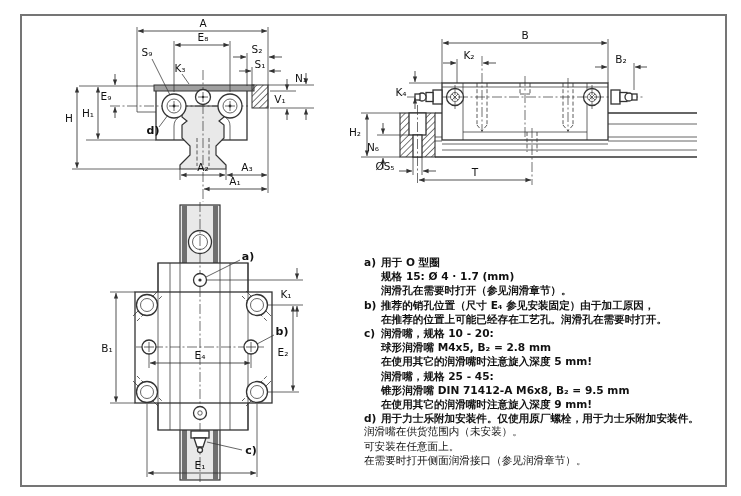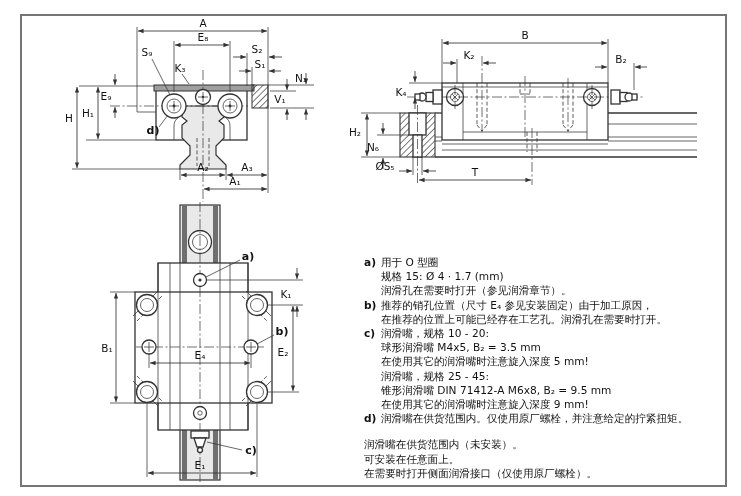--- a/index.html
+++ b/index.html
@@ -16,22 +16,22 @@
   .d  {stroke:#333;stroke-width:0.85;fill:none;}
   .cl {stroke:#333;stroke-width:0.7;fill:none;stroke-dasharray:10 2.5 2 2.5;}
   .hd {stroke:#333;stroke-width:0.8;fill:none;stroke-dasharray:4 2.2;}
   .dt {font-family:"DejaVu Sans",sans-serif;font-size:10.5px;fill:#111;}
   .bb {font-weight:bold;font-size:11px;}
   
   #notes{position:absolute;left:364px;top:255px;width:358px;
          font-size:10.6px;line-height:14.2px;color:#111;}
   .nrow{display:flex;}
   .nlab{width:17px;flex:none;font-weight:bold;}
-  .ntxt{flex:1;}
-  #nfoot{margin-top:12px;}
+  .ntxt{flex:1;font-weight:bold;}
+  #nfoot{font-family:Liberation Mono, monospace;}
 </style>
 </head>
 <body>
 
 <div id="page">
   <div id="frame"></div>
 
   <svg class="vw" style="left:58px;top:16px" width="300" height="192" viewBox="0 0 300 192">
     <defs>
       <marker id="f-a" viewBox="0 0 10 10" refX="9.3" refY="5" markerWidth="9" markerHeight="7" orient="auto">
@@ -444,41 +444,41 @@
     <div class="nrow">
         <span class="nlab"></span>
         <span class="ntxt">在推荐的位置上可能已经存在工艺孔。润滑孔在需要时打开。</span>
       </div>
     <div class="nrow">
         <span class="nlab">c)</span>
         <span class="ntxt">润滑嘴，规格 10 - 20:</span>
       </div>
     <div class="nrow">
         <span class="nlab"></span>
-        <span class="ntxt">球形润滑嘴 M4x5, B₂ = 3.5 mm</span>
+        <span class="ntxt">球形润滑嘴 M4x5, B₂ = 2.8 mm</span>
       </div>
     <div class="nrow">
         <span class="nlab"></span>
         <span class="ntxt">在使用其它的润滑嘴时注意旋入深度 5 mm!</span>
       </div>
     <div class="nrow">
         <span class="nlab"></span>
         <span class="ntxt">润滑嘴，规格 25 - 45:</span>
       </div>
     <div class="nrow">
         <span class="nlab"></span>
         <span class="ntxt">锥形润滑嘴 DIN 71412-A M6x8, B₂ = 9.5 mm</span>
       </div>
     <div class="nrow">
         <span class="nlab"></span>
         <span class="ntxt">在使用其它的润滑嘴时注意旋入深度 9 mm!</span>
       </div>
     <div class="nrow">
         <span class="nlab">d)</span>
-        <span class="ntxt">润滑嘴在供货范围内。仅使用原厂螺栓，并注意给定的拧紧扭矩。</span>
+        <span class="ntxt">用于力士乐附加安装件。仅使用原厂螺栓，用于力士乐附加安装件。</span>
       </div>
     <div id="nfoot">
       <div>润滑嘴在供货范围内（未安装）。</div>
       <div>可安装在任意面上。</div>
-      <div>在需要时打开侧面润滑接口（仅使用原厂螺栓）。</div>
+      <div>在需要时打开侧面润滑接口（参见润滑章节）。</div>
     </div>
   </div>
 </div>
 
 </body></html>

